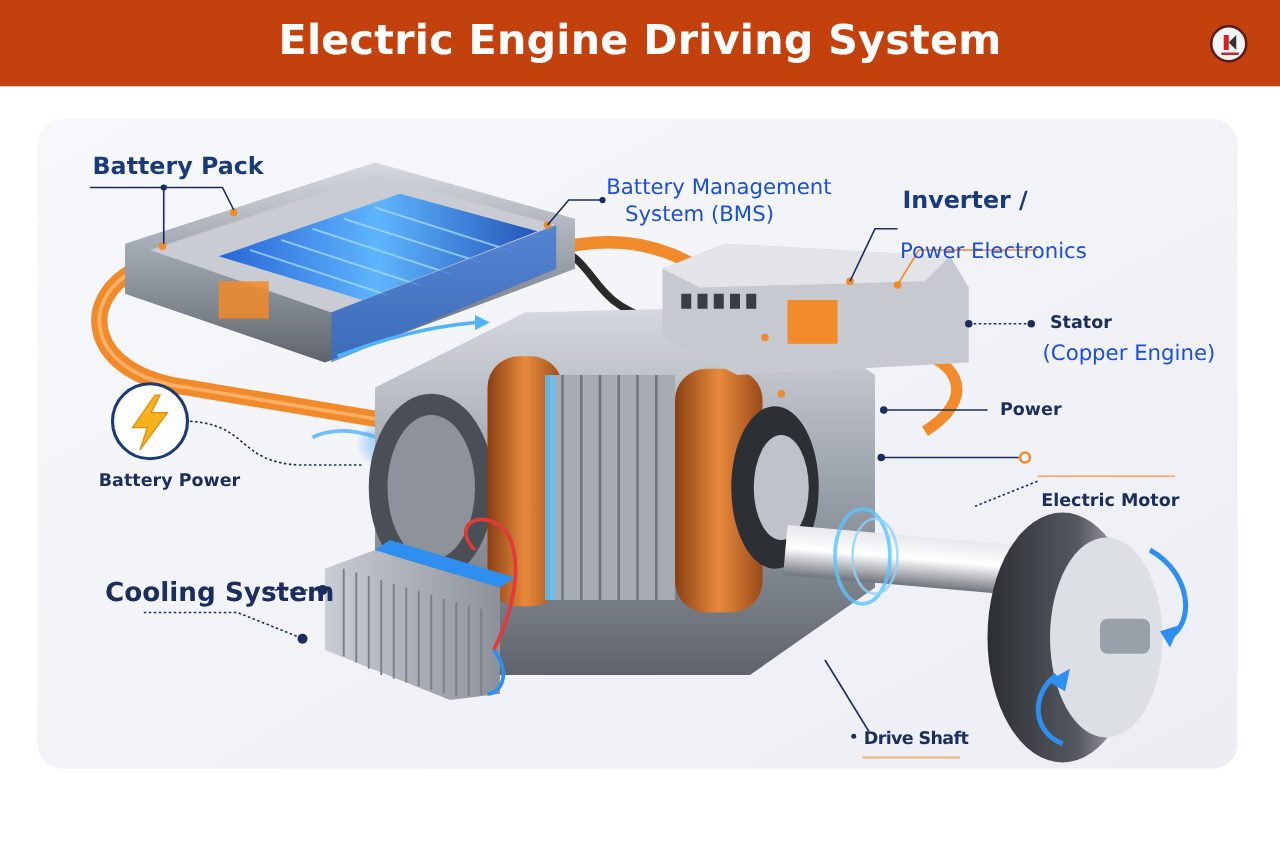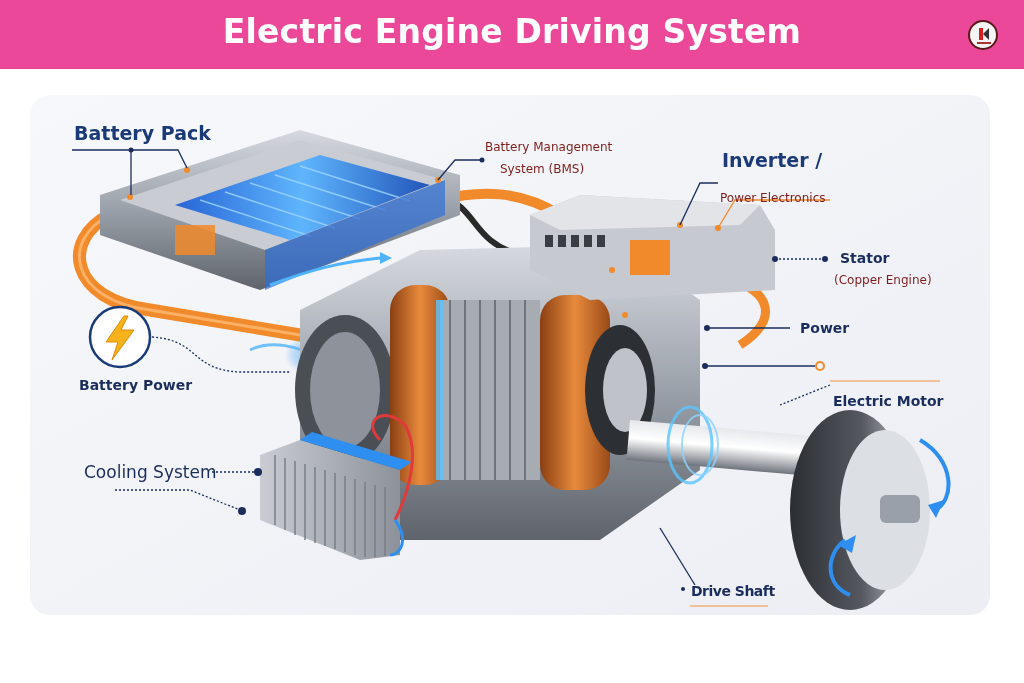--- a/index.html
+++ b/index.html
@@ -1,32 +1,32 @@
 <!DOCTYPE html>
 <html><head>
 <meta charset="utf-8">
 <style>
   html, body { margin:0; padding:0; }
   body { width:1024px; height:683px; background:#ffffff; position:relative; overflow:hidden;
          font-family:"Liberation Sans", "DejaVu Sans", sans-serif; }
-  .banner { position:absolute; left:0; top:0; width:1024px; height:69px; background:#ec4899; }
+  .banner { position:absolute; left:0; top:0; width:1024px; height:69px; background:#c2410c; }
   .banner-title { position:absolute; left:0; right:0; top:12px; text-align:center; color:#ffffff;
          font-family:"DejaVu Sans", sans-serif; font-weight:bold; font-size:33px; letter-spacing:0.2px; }
   .logo { position:absolute; left:968px; top:20px; width:30px; height:30px; border-radius:50%;
          background:#f4f4f4; border:2px solid #5a1a1a; box-sizing:border-box; }
   .logo .k1 { position:absolute; left:9px; top:6px; width:4px; height:12px; background:#d61f1f; }
   .logo .k2 { position:absolute; left:13px; top:6px; width:0; height:0; border-top:6px solid transparent;
          border-bottom:6px solid transparent; border-right:6px solid #333; }
   .logo .k3 { position:absolute; left:7px; top:20px; width:14px; height:2px; background:#aa3333; }
   .canvas { position:absolute; left:0; top:69px; width:1024px; height:510px; }
   svg.art { position:absolute; left:0; top:0; }
   .label { position:absolute; color:#1b2d5c; white-space:nowrap; font-family:"DejaVu Sans", sans-serif; }
-  .lb-big { font-weight:normal; font-size:17px; }
+  .lb-big { font-weight:bold; font-size:21px; }
   .lb-mid { font-weight:bold; font-size:14px; }
-  .lb-sub { font-size:12px; color:#7f1d1d; }
+  .lb-sub { font-size:17px; color:#1d4ed8; }
   .lb-title { font-weight:bold; font-size:19px; color:#1b3a78; }
 </style>
 </head>
 <body>
 
 <div class="banner">
   <div class="banner-title">Electric Engine Driving System</div>
   <div class="logo">
     <div class="k1"></div>
       <div class="k2"></div>

